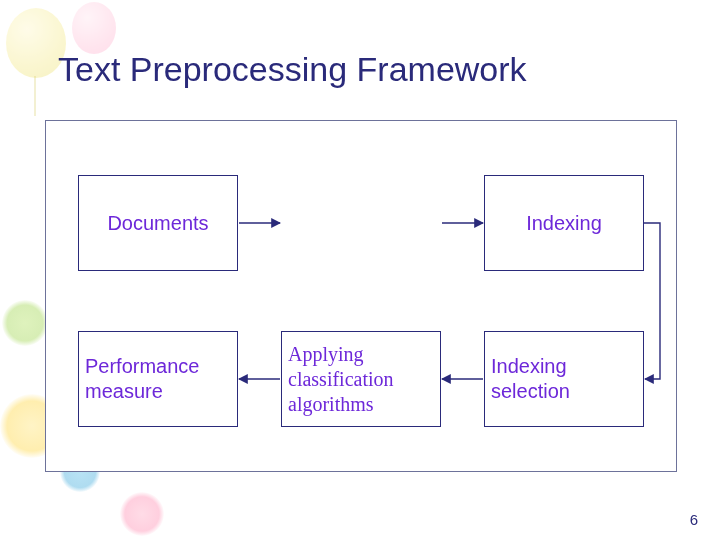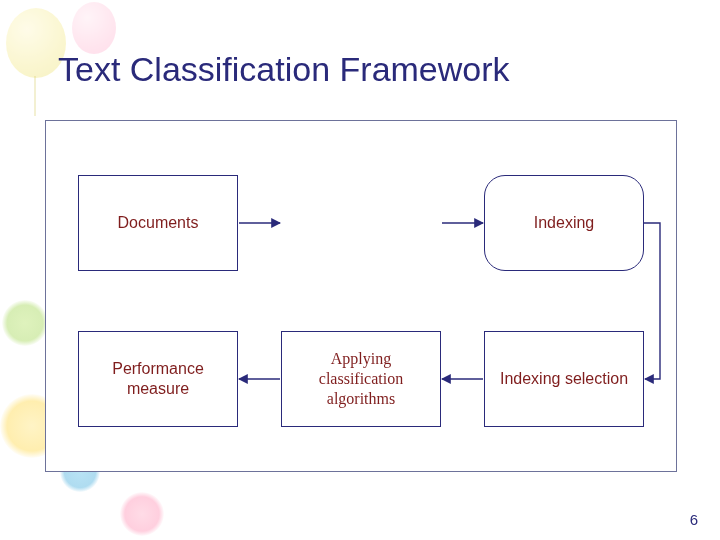--- a/index.html
+++ b/index.html
@@ -56,23 +56,23 @@
 
   .node {
     position: absolute;
     width: 160px;
     height: 96px;
     border: 1px solid #2a2a7a;
     background: #ffffff;
     display: flex;
     align-items: center;
     justify-content: center;
-    text-align: center;
-    color: #7f1d1d;
-    font-size: 16px;
+    text-align: left;
+    color: #6d28d9;
+    font-size: 20px;
     line-height: 1.25;
     padding: 4px 6px;
     box-sizing: border-box;
   }
 
   svg.arrows {
     position: absolute;
     left: 0; top: 0;
     width: 630px; height: 350px;
     overflow: visible;
@@ -90,28 +90,28 @@
 <body>
 
 <div class="bg-deco balloon b1"></div>
 <div class="bg-deco b1s"></div>
 <div class="bg-deco balloon b2"></div>
 <div class="bg-deco starburst s1"></div>
 <div class="bg-deco starburst s2"></div>
 <div class="bg-deco starburst s3"></div>
 <div class="bg-deco starburst s4"></div>
 
-<div class="title">Text Classification Framework</div>
+<div class="title">Text Preprocessing Framework</div>
 
 <div class="main">
 
   <div class="node" style="left:32px; top:54px;">
     <span>Documents</span>
   </div>
-  <div class="node" style="left:438px; top:54px;border-radius:21px;">
+  <div class="node" style="left:438px; top:54px;">
     <span>Indexing</span>
   </div>
 
   <div class="node" style="left:32px; top:210px;">
     <span>Performance measure</span>
   </div>
   <div class="node" style="left:235px; top:210px;font-family:Liberation Serif, serif;">
     <span>Applying classification algorithms</span>
   </div>
   <div class="node" style="left:438px; top:210px;">

